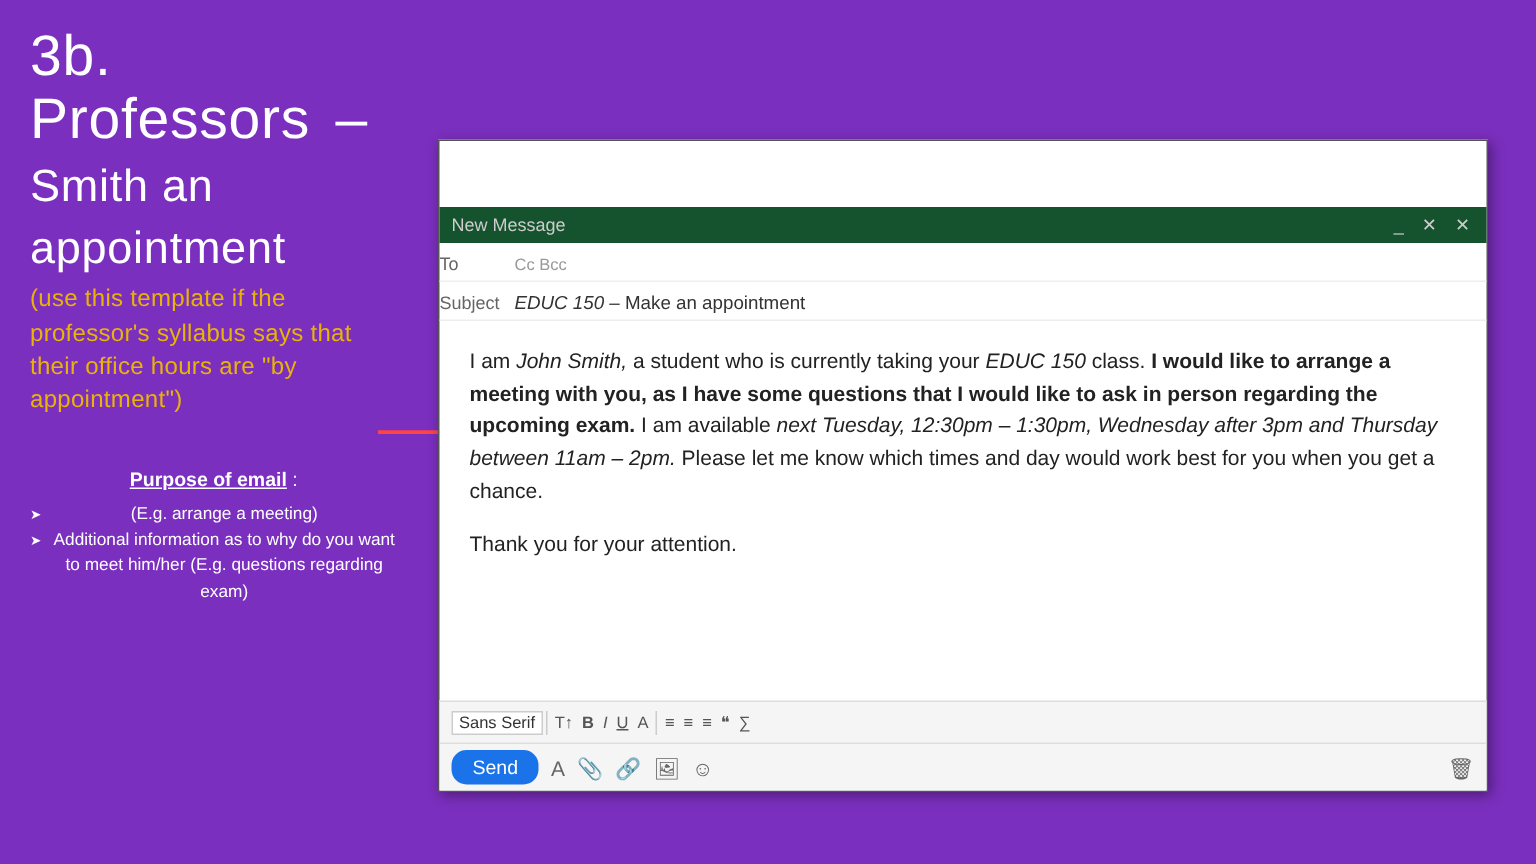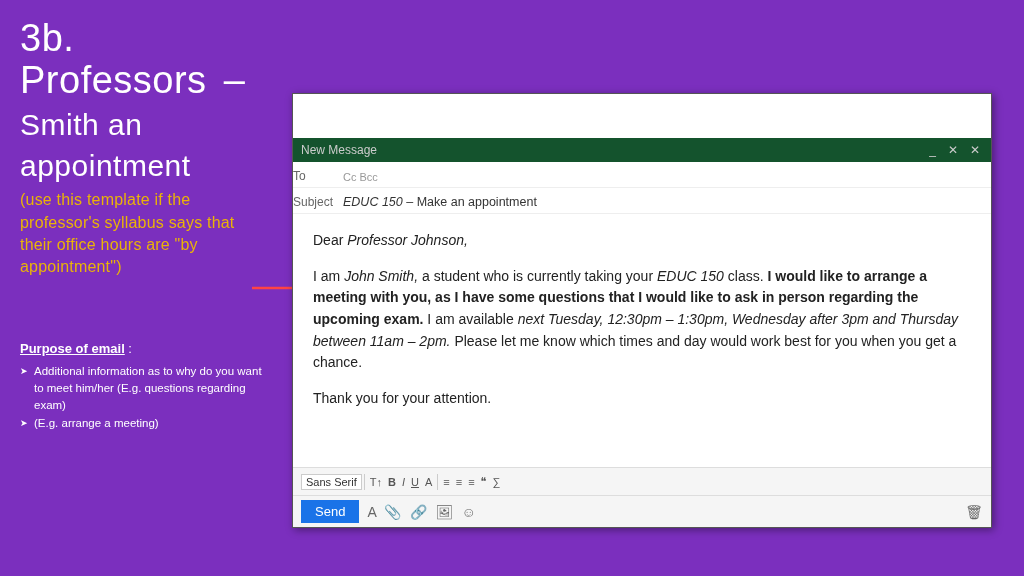--- a/index.html
+++ b/index.html
@@ -44,22 +44,23 @@
     .subtitle-line {
       color: #eab308;
       font-size: 16px;
       font-weight: 400;
       margin-top: 1px;
       line-height: 1.4;
       letter-spacing: 0.2px;
     }
 
     .purpose-section {
-      margin-top: 60px;
-      color: white;
+      margin-top: 32px;
+      color: white;
+      text-align: center;
     }
     .purpose-title {
       font-size: 13px;
       text-decoration: underline;
       font-weight: 600;
       display: inline;
     }
     .purpose-colon {
       font-size: 13px;
       font-weight: 400;
@@ -208,21 +209,21 @@
       flex-shrink: 0;
       height: 32px;
     }
     .send-button {
       background: #1a73e8;
       color: white;
       border: none;
       padding: 4px 14px;
       font-size: 13px;
       cursor: pointer;
-      border-radius: 0;
+      border-radius: 10px;
     }
     .action-icon {
       color: #666;
       font-size: 14px;
       cursor: pointer;
     }
     .trash-icon {
       margin-left: auto;
       color: #666;
       font-size: 14px;
@@ -237,22 +238,22 @@
     <span>3b.</span>
     <strong>Professors</strong>
     <span class="dash">–</span>
     <span class="subtitle">Smith  an  appointment</span>
   </div>
   <div class="subtitle-line">(use  this  template  if the professor's  syllabus  says  that  their  office  hours  are  "by  appointment")</div>
 
   <div class="purpose-section">
     <span class="purpose-title">Purpose of email</span><span class="purpose-colon"> :</span>
     <ul class="purpose-list">
+      <li>(E.g. arrange a meeting)</li>
       <li>Additional information as to why do you want to meet him/her (E.g. questions regarding exam)</li>
-      <li>(E.g. arrange a meeting)</li>
     </ul>
   </div>
 </div>
 
 <svg style="position:absolute;left:252px;top:278px;width:50px;height:20px;" viewBox="0 0 50 20">
   <line x1="0" y1="10" x2="42" y2="10" stroke="#ff4444" stroke-width="2.5"></line>
   <polygon points="42,5 50,10 42,15" fill="#ff4444"></polygon>
 </svg>
 
 <div class="email-window">
@@ -272,21 +273,20 @@
   </div>
 
   <div class="email-field">
     <span class="email-field-label">Subject</span>
     <span class="email-field-value">
       <em>EDUC 150</em> – Make an appointment
     </span>
   </div>
 
   <div class="email-body">
-    <p>Dear <em>Professor Johnson,</em></p>
     <p>
       I am <em>John Smith,</em> a student who is currently taking your <em>EDUC 150</em> class. <strong>I would like to arrange a meeting with you, as I have some questions that I would like to ask in person regarding the upcoming exam.</strong> I am available <em>next Tuesday, 12:30pm – 1:30pm, Wednesday after 3pm and Thursday between 11am – 2pm.</em> Please let me know which times and day would work best for you when you get a chance.
     </p>
     <p>Thank you for your attention.</p>
   </div>
 
   <div class="email-toolbar">
     <span class="toolbar-font">Sans Serif</span>
     <div class="toolbar-sep"></div>
     <button class="toolbar-btn-sm">T↑</button>

